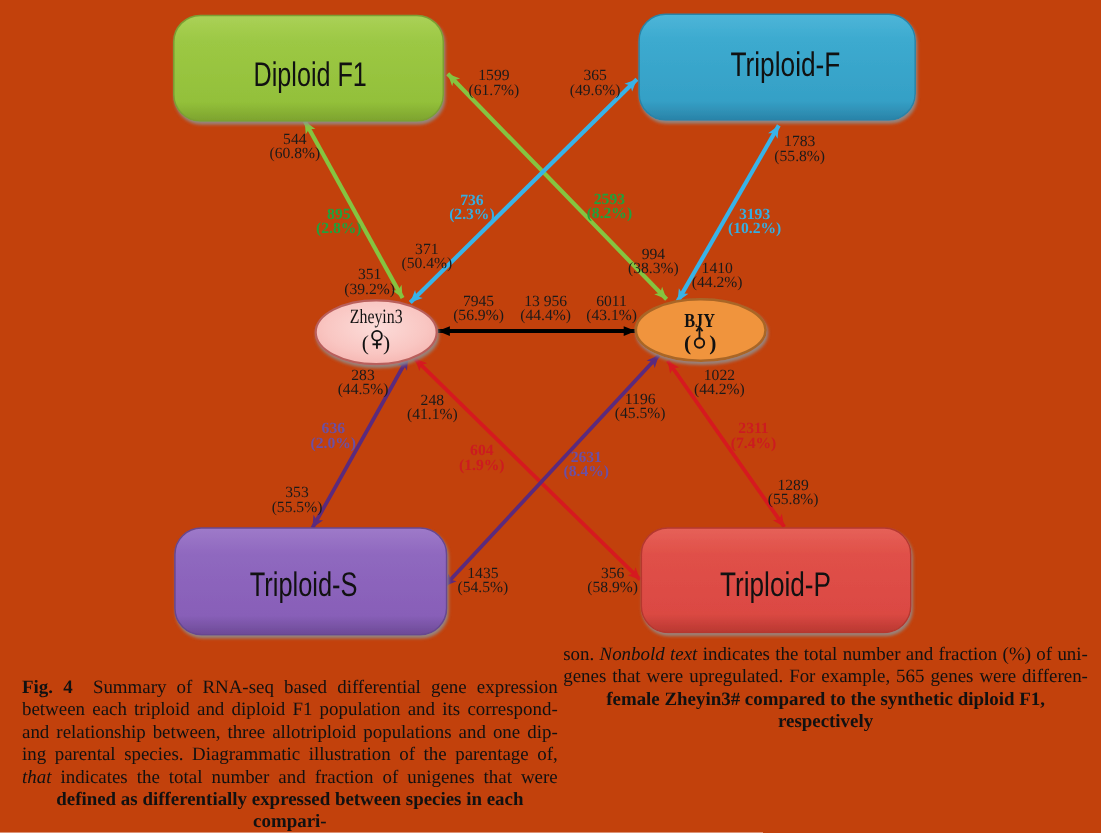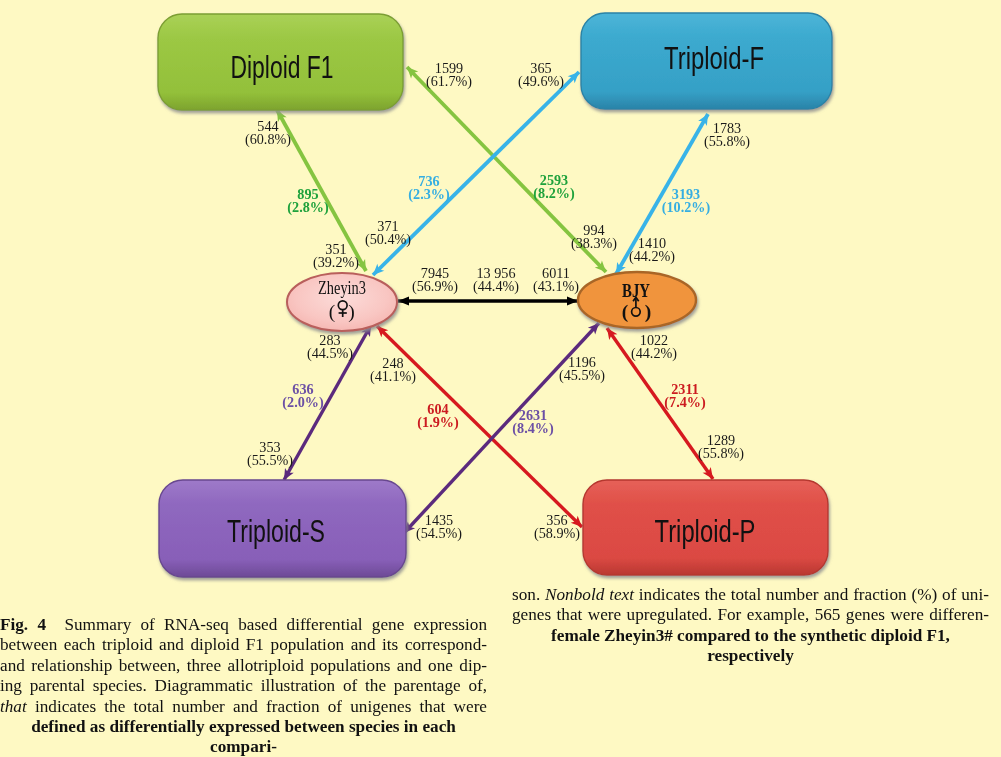--- a/index.html
+++ b/index.html
@@ -1,16 +1,16 @@
 <!DOCTYPE html>
 <html><head>
 <meta charset="utf-8">
 <style>
   html,body{margin:0;padding:0;background:#fff;}
-  #page{position:relative;width:1001px;height:757px;background:#fef9c3;overflow:hidden;}
+  #page{position:relative;width:1001px;height:757px;background:#c2410c;overflow:hidden;}
   #diagram{position:absolute;left:0;top:0;}
   .cap{position:absolute;font-family:"Liberation Serif",serif;font-size:17.2px;line-height:20.4px;color:#111;}
   .cap .j{text-align:justify;text-align-last:justify;}
   .cap .l{text-align:center;font-weight:bold;}
 </style>
 </head>
 <body>
 <div id="page">
 <svg id="diagram" width="1001" height="600" viewBox="0 0 1001 600">
 <defs>
@@ -175,21 +175,21 @@
   </g>
   <g fill="#cc1b20">
     <text x="438" y="414">604</text>
           <text x="438" y="427">(1.9%)</text>
     <text x="685" y="394">2311</text>
           <text x="685" y="407">(7.4%)</text>
   </g>
 </g>
 </svg>
 
-<div class="cap" style="left:0;top:615px;width:487px;">
+<div class="cap" style="left:20px;top:615px;width:487px;">
   <div class="j"><b>Fig. 4</b>&nbsp; Summary of RNA-seq based differential gene expression</div>
   <div class="j">between each triploid and diploid F1 population and its correspond-</div>
   <div class="j">and relationship between, three allotriploid populations and one dip-</div>
   <div class="j">ing parental species. Diagrammatic illustration of the parentage of,</div>
   <div class="j"><i>that</i> indicates the total number and fraction of unigenes that were</div>
   <div class="l">defined as differentially expressed between species in each compari-</div>
 </div>
 <div class="cap" style="left:512px;top:585px;width:477px;">
   <div class="j">son. <i>Nonbold text</i> indicates the total number and fraction (%) of uni-</div>
   <div class="j">genes that were upregulated. For example, 565 genes were differen-</div>

